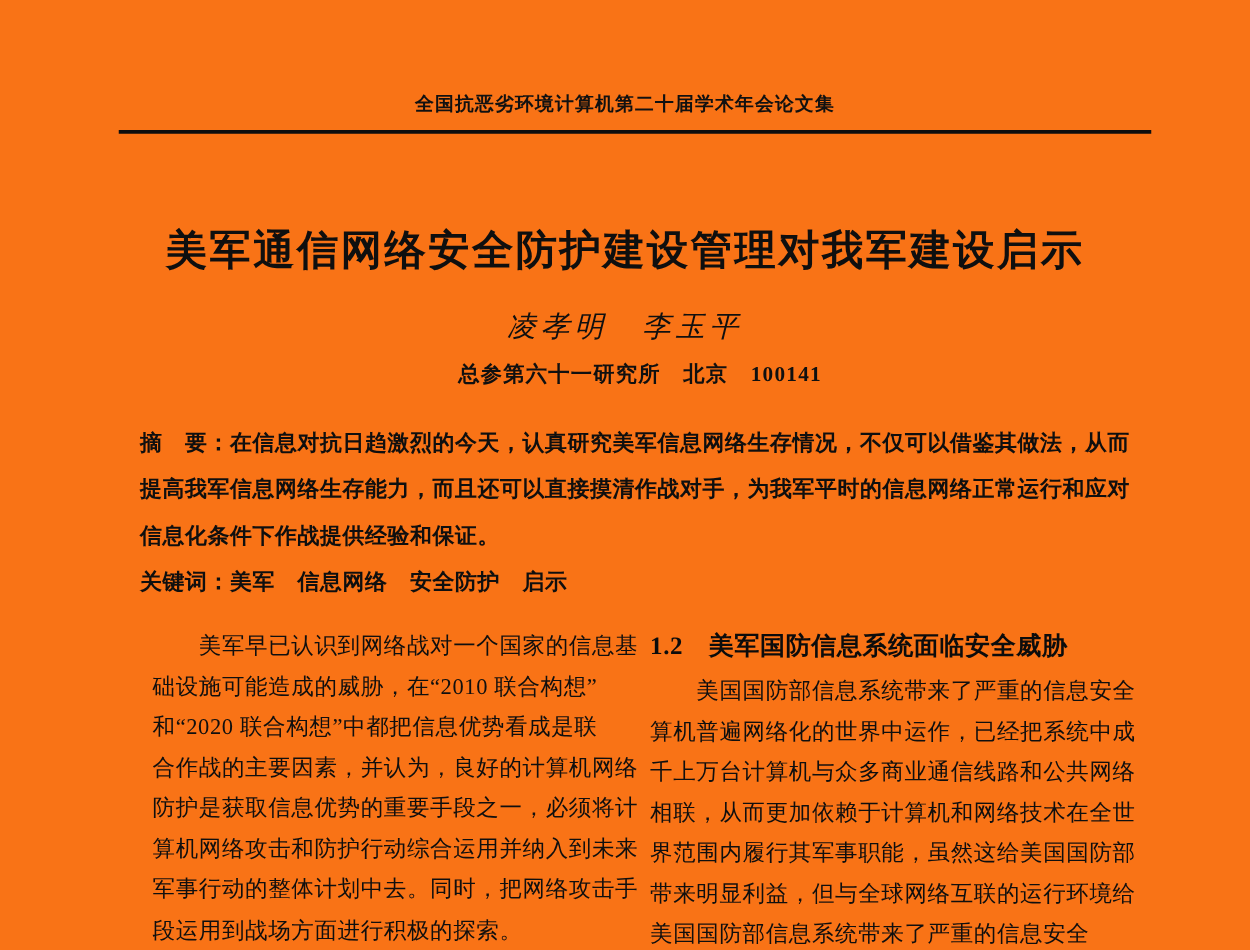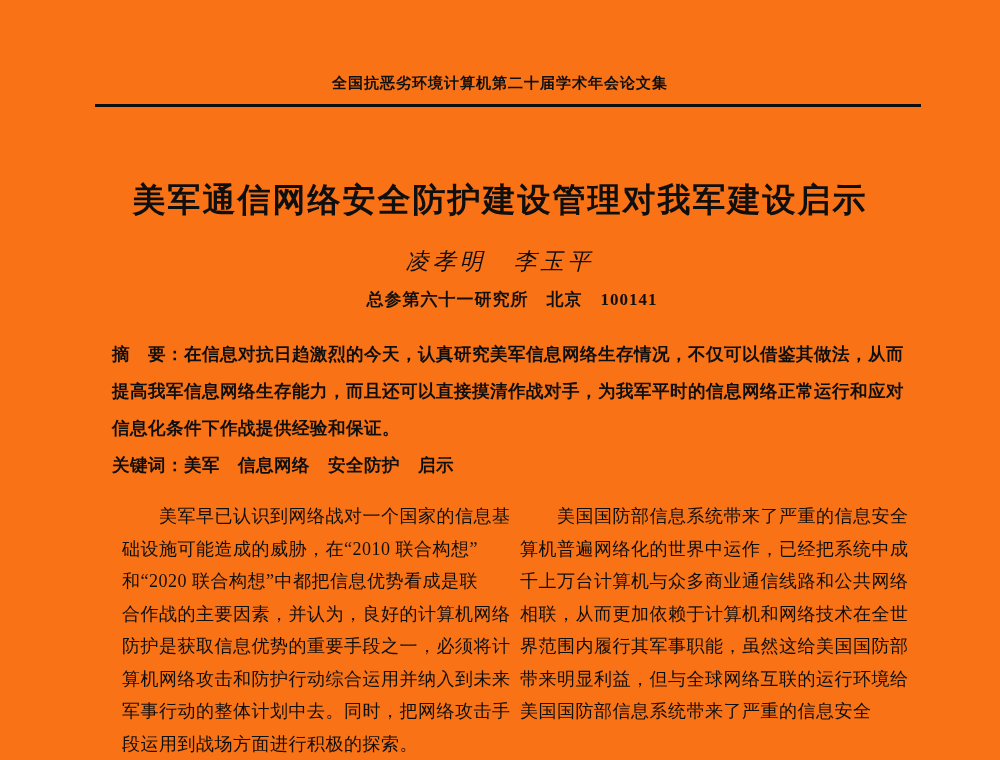--- a/index.html
+++ b/index.html
@@ -133,20 +133,21 @@
     <div class="line">础设施可能造成的威胁，在“2010 联合构想”</div>
     <div class="line">和“2020 联合构想”中都把信息优势看成是联</div>
     <div class="line">合作战的主要因素，并认为，良好的计算机网络</div>
     <div class="line">防护是获取信息优势的重要手段之一，必须将计</div>
     <div class="line">算机网络攻击和防护行动综合运用并纳入到未来</div>
     <div class="line">军事行动的整体计划中去。同时，把网络攻击手</div>
     <div class="line">段运用到战场方面进行积极的探索。</div>
   </div>
 
   <div class="column col-right">
+    <div class="section-heading">1.2　美军国防信息系统面临安全威胁</div>
     <div class="line">　　美国国防部信息系统带来了严重的信息安全</div>
     <div class="line">算机普遍网络化的世界中运作，已经把系统中成</div>
     <div class="line">千上万台计算机与众多商业通信线路和公共网络</div>
     <div class="line">相联，从而更加依赖于计算机和网络技术在全世</div>
     <div class="line">界范围内履行其军事职能，虽然这给美国国防部</div>
     <div class="line">带来明显利益，但与全球网络互联的运行环境给</div>
     <div class="line">美国国防部信息系统带来了严重的信息安全</div>
   </div>
 
 </div>

